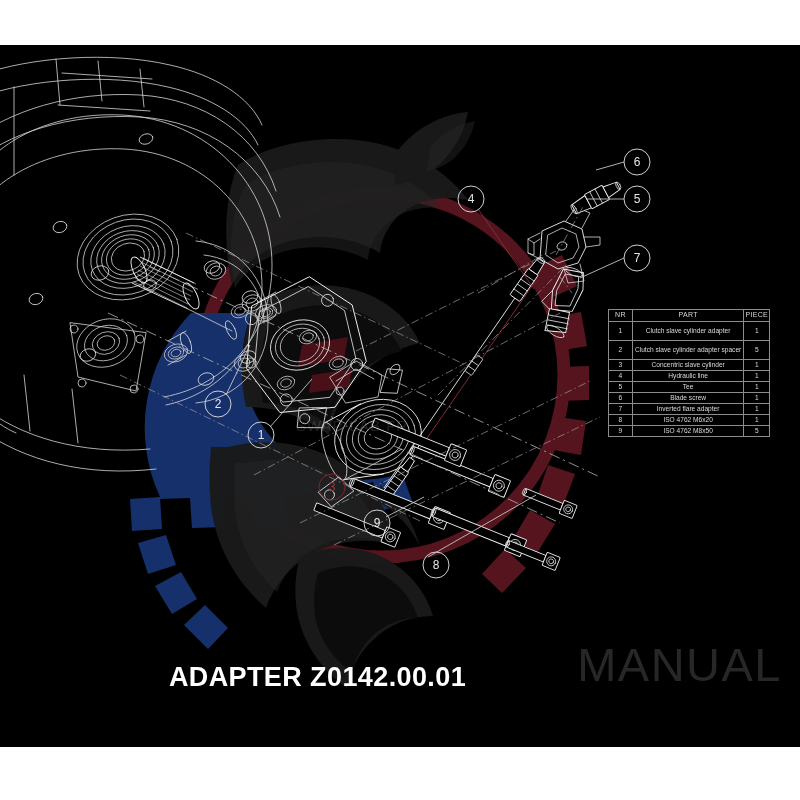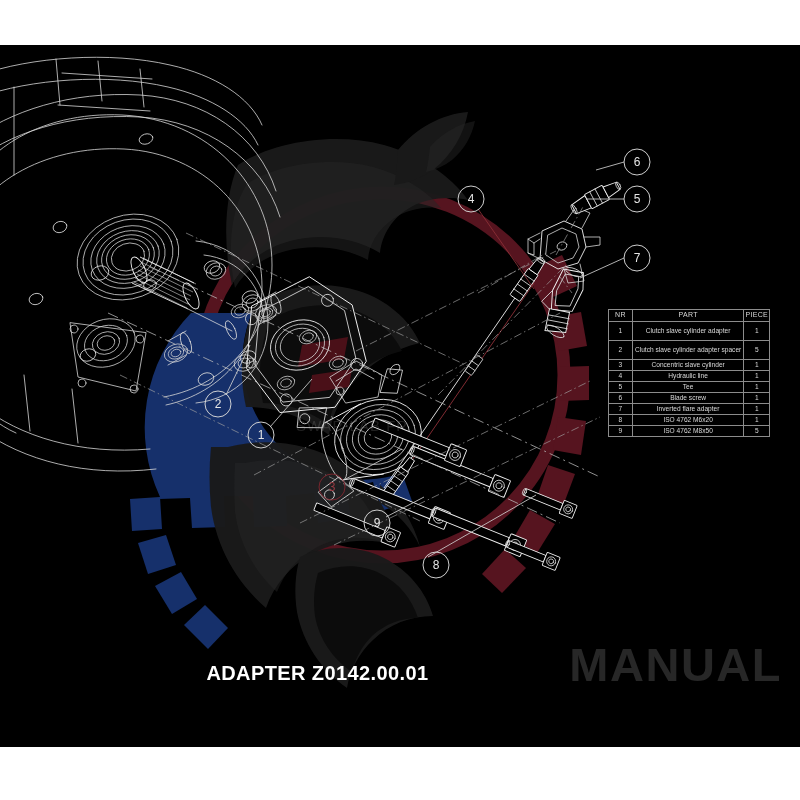--- a/index.html
+++ b/index.html
@@ -65,28 +65,28 @@
   .col-nr{width:22px;}
   .col-part{width:118px;}
   .col-piece{width:22px;}
   .row-tall td{height:16px;}
 
   
   #watermark-manual{
     position:absolute;left:0;top:592px;width:782px;
     text-align:right;color:#272727;
     font-family:"Liberation Sans",sans-serif;
-    font-size:47px;font-weight:700;letter-spacing:1.5px;
+    font-size:47px;font-weight:400;letter-spacing:1.5px;
     user-select:none;
   }
   #sheet-title{
     position:absolute;left:0;top:617px;width:635px;
     text-align:center;color:#ffffff;
     font-family:"Liberation Sans",sans-serif;
-    font-size:20px;font-weight:bold;letter-spacing:.4px;
+    font-size:27px;font-weight:bold;letter-spacing:.4px;
   }
   #site-watermark{
     position:absolute;left:296px;top:372px;
     color:rgba(190,190,190,.17);
     font-family:"Liberation Sans",sans-serif;
     font-size:15px;font-weight:normal;letter-spacing:1px;
     user-select:none;pointer-events:none;
   }
 </style>
 </head>

